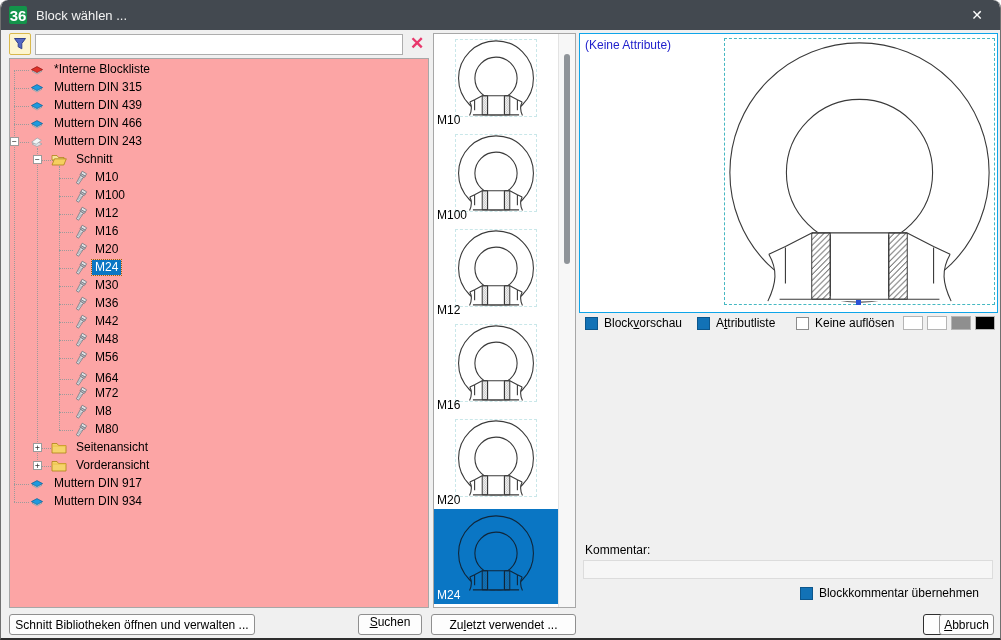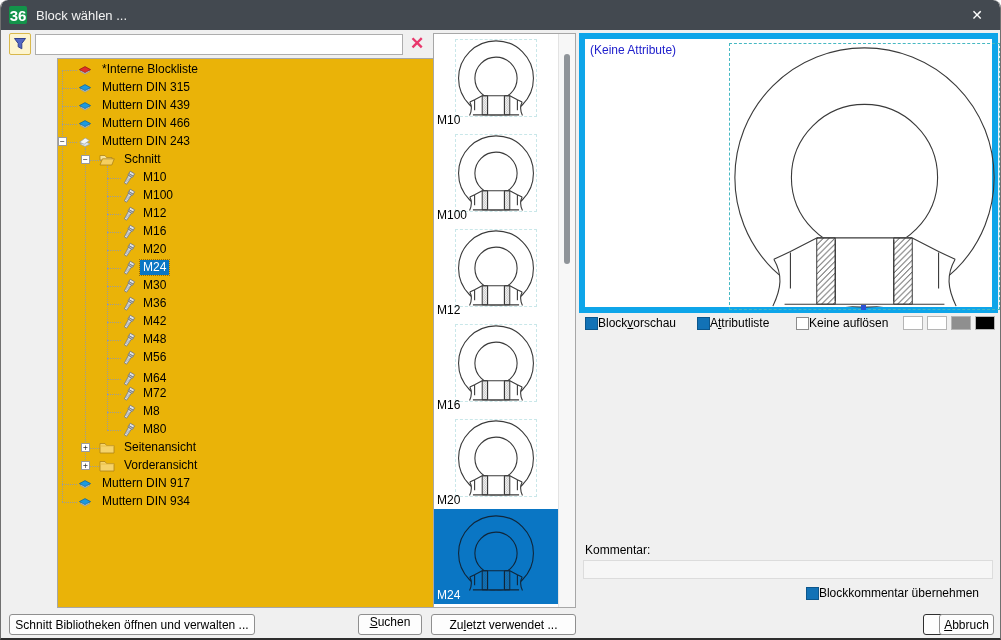--- a/index.html
+++ b/index.html
@@ -15,22 +15,22 @@
             color:#fff;font-size:14px;line-height:30px;text-align:center;padding:0;}
   
   .funnelbtn{position:absolute;left:8px;top:33px;width:22px;height:22px;background:#fdf5cf;border:1px solid #d8b84c;
              border-radius:2px;padding:1px;box-sizing:border-box;}
   .funnelbtn svg{width:16px;height:16px;display:block;margin:auto;}
   .filterinput{position:absolute;left:34px;top:34px;width:368px;height:21px;border:1px solid #adadad;background:#fff;
                box-sizing:border-box;font-size:12px;padding:0 4px;}
   .clearbtn{position:absolute;left:404px;top:33px;width:24px;height:22px;background:transparent;border:none;
             color:#e8386c;font-size:17px;font-weight:bold;line-height:22px;text-align:center;padding:0;}
   
-  .treebox{position:absolute;left:8px;top:58px;width:420px;height:550px;background:#eab308;border:1px solid #a7a7a7;
-           box-sizing:border-box;overflow:hidden;margin-left:48px;}
+  .treebox{position:absolute;left:8px;top:58px;width:420px;height:550px;background:#fca5a5;border:1px solid #a7a7a7;
+           box-sizing:border-box;overflow:hidden;}
   .guide{position:absolute;width:0;border-left:1px dotted #9b9b9b;}
   #g0{left:4px;top:11px;height:432px}
   #g1{left:27px;top:89px;height:318px}
   #g2{left:49px;top:107px;height:264px}
   .trow{position:absolute;left:0;width:100%;height:18px;}
   .stub{position:absolute;top:9px;border-top:1px dotted #9b9b9b;}
   .d0 .stub{left:4px;width:15px}
   .d1 .stub{left:27px;width:16px}
   .d2 .stub{left:49px;width:14px}
   .exp{position:absolute;top:4px;width:9px;height:9px;border:1px solid #9b9b9b;background:#fff;box-sizing:border-box;
@@ -48,29 +48,29 @@
   .tcell{position:absolute;left:0;width:125px;height:95px;}
   .tcell.sel{background:#0a76c4;}
   .timg{position:absolute;left:21px;top:5px;width:82px;height:78px;border:1px dashed #c9e7e9;box-sizing:border-box;}
   .tcell.sel .timg{border-color:transparent;--mask:#0a76c4;--line:#10263a;}
   svg.teye{width:100%;height:100%;display:block;}
   .tlbl{position:absolute;left:3px;bottom:2px;font-size:12px;color:#000;}
   .tcell.sel .tlbl{color:#fff;}
   .sbar{position:absolute;right:0;top:0;width:16px;height:573px;background:#f7f7f7;border-left:1px solid #e3e3e3;}
   .sthumb{position:absolute;left:5px;top:20px;width:6px;height:210px;background:#8f9499;border-radius:3px;}
   
-  .previewpanel{position:absolute;left:578px;top:33px;width:419px;height:280px;background:#fff;border:6px solid #0ea5e9;
+  .previewpanel{position:absolute;left:578px;top:33px;width:419px;height:280px;background:#fff;border:1px solid #0ea5e9;
                 box-sizing:border-box;}
   .attrnote{position:absolute;left:5px;top:4px;color:#2121cc;font-size:12px;}
   .pvbox{position:absolute;left:144px;top:4px;width:271px;height:267px;border:1px dashed #45b8c2;box-sizing:border-box;}
   .pvbox svg{position:absolute;left:0;top:0;width:100%;height:100%;}
   .grip{position:absolute;left:131px;top:261px;width:5px;height:5px;background:#2b51d6;}
   
   .optrow{position:absolute;left:578px;top:314px;width:419px;height:22px;}
-  .cb{position:absolute;top:2px;display:flex;align-items:center;gap:0;font-size:12px;color:#000;}
+  .cb{position:absolute;top:2px;display:flex;align-items:center;gap:6px;font-size:12px;color:#000;}
   #cb1{left:6px}#cb2{left:118px}#cb3{left:217px}
   .box{width:13px;height:13px;background:#fff;border:1px solid #8c8c8c;box-sizing:border-box;}
   .box.on{background:#1272b6;border-color:#0c568c;}
   .swatches{position:absolute;right:3px;top:2px;display:flex;gap:4px;}
   .swatch{width:20px;height:14px;border:1px solid #b5b5b5;box-sizing:border-box;}
   
   .commentblock{position:absolute;left:578px;top:543px;width:419px;height:62px;}
   .clabel{position:absolute;left:6px;top:0;font-size:12px;color:#000;}
   .cinput{position:absolute;left:4px;top:17px;width:410px;height:19px;border:1px solid #dcdcdc;background:#f6f6f6;
           box-sizing:border-box;font-size:12px;padding:0 4px;}

